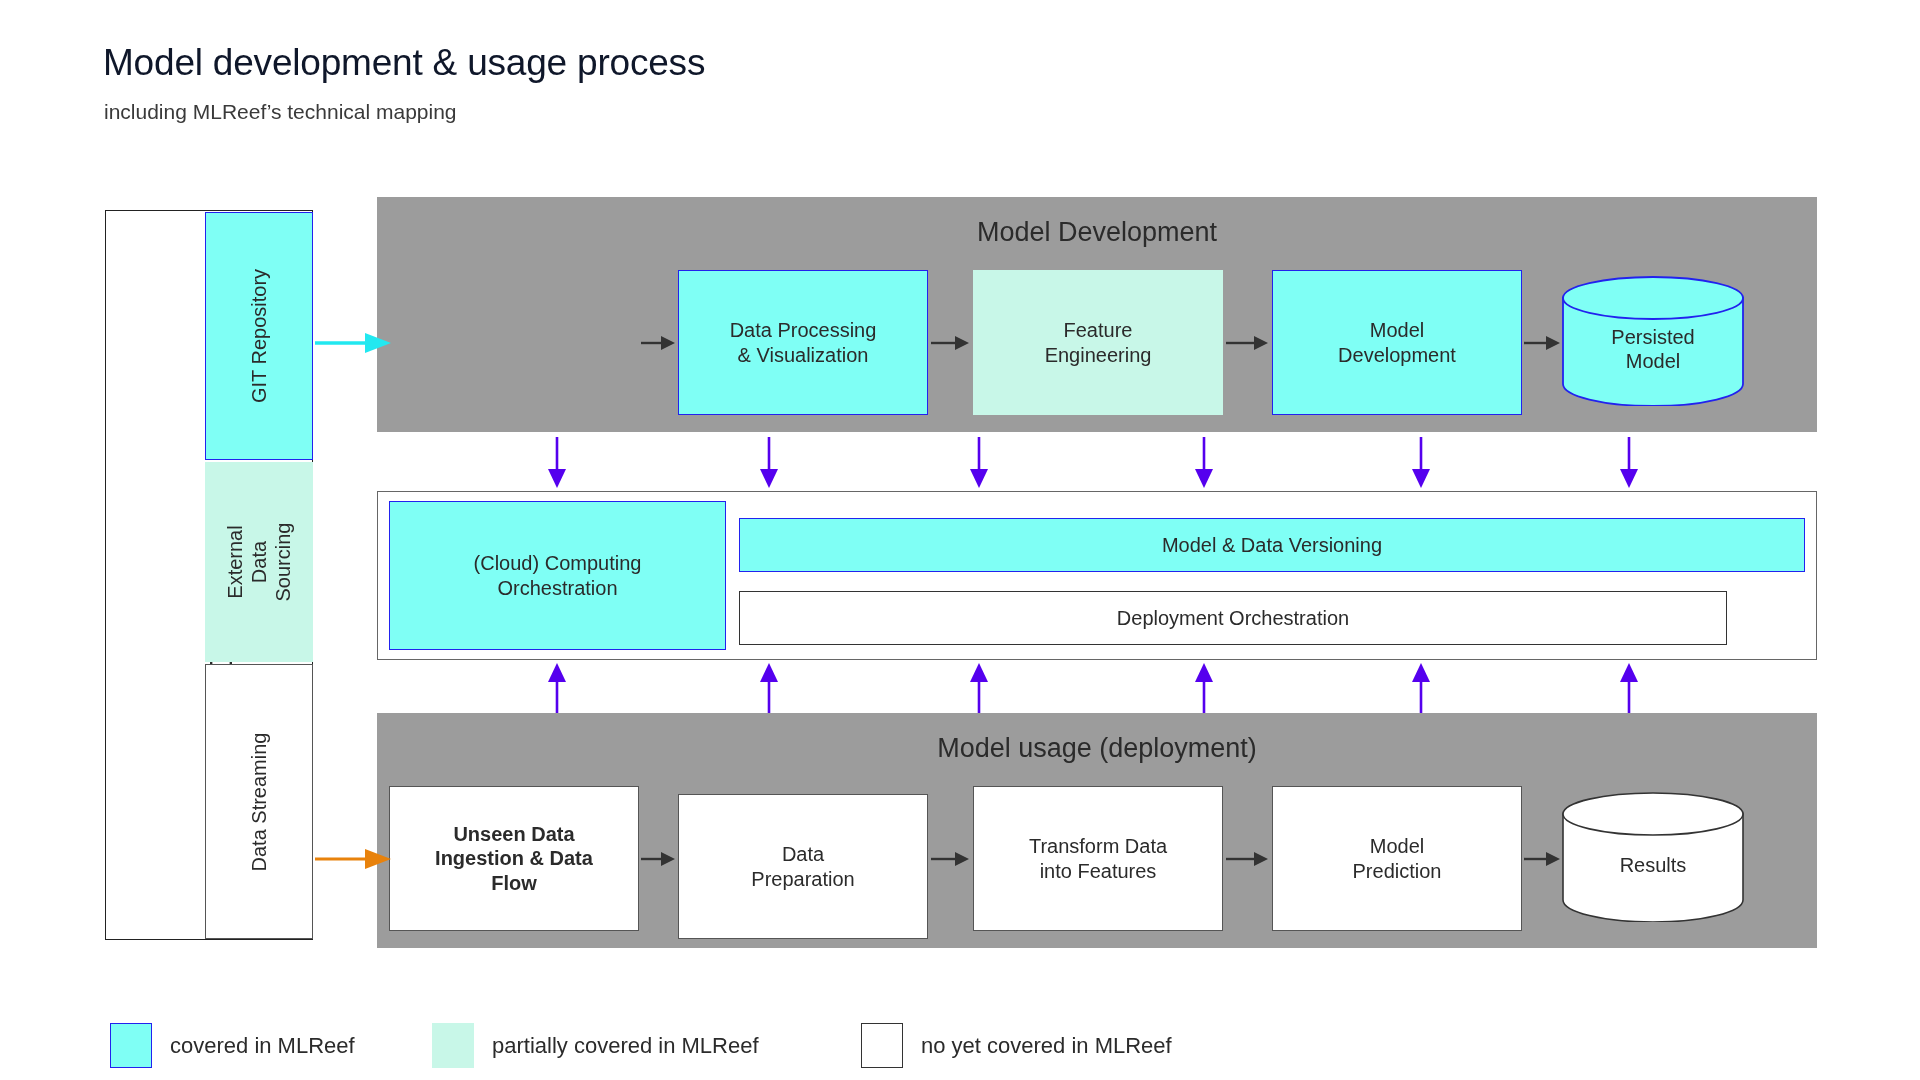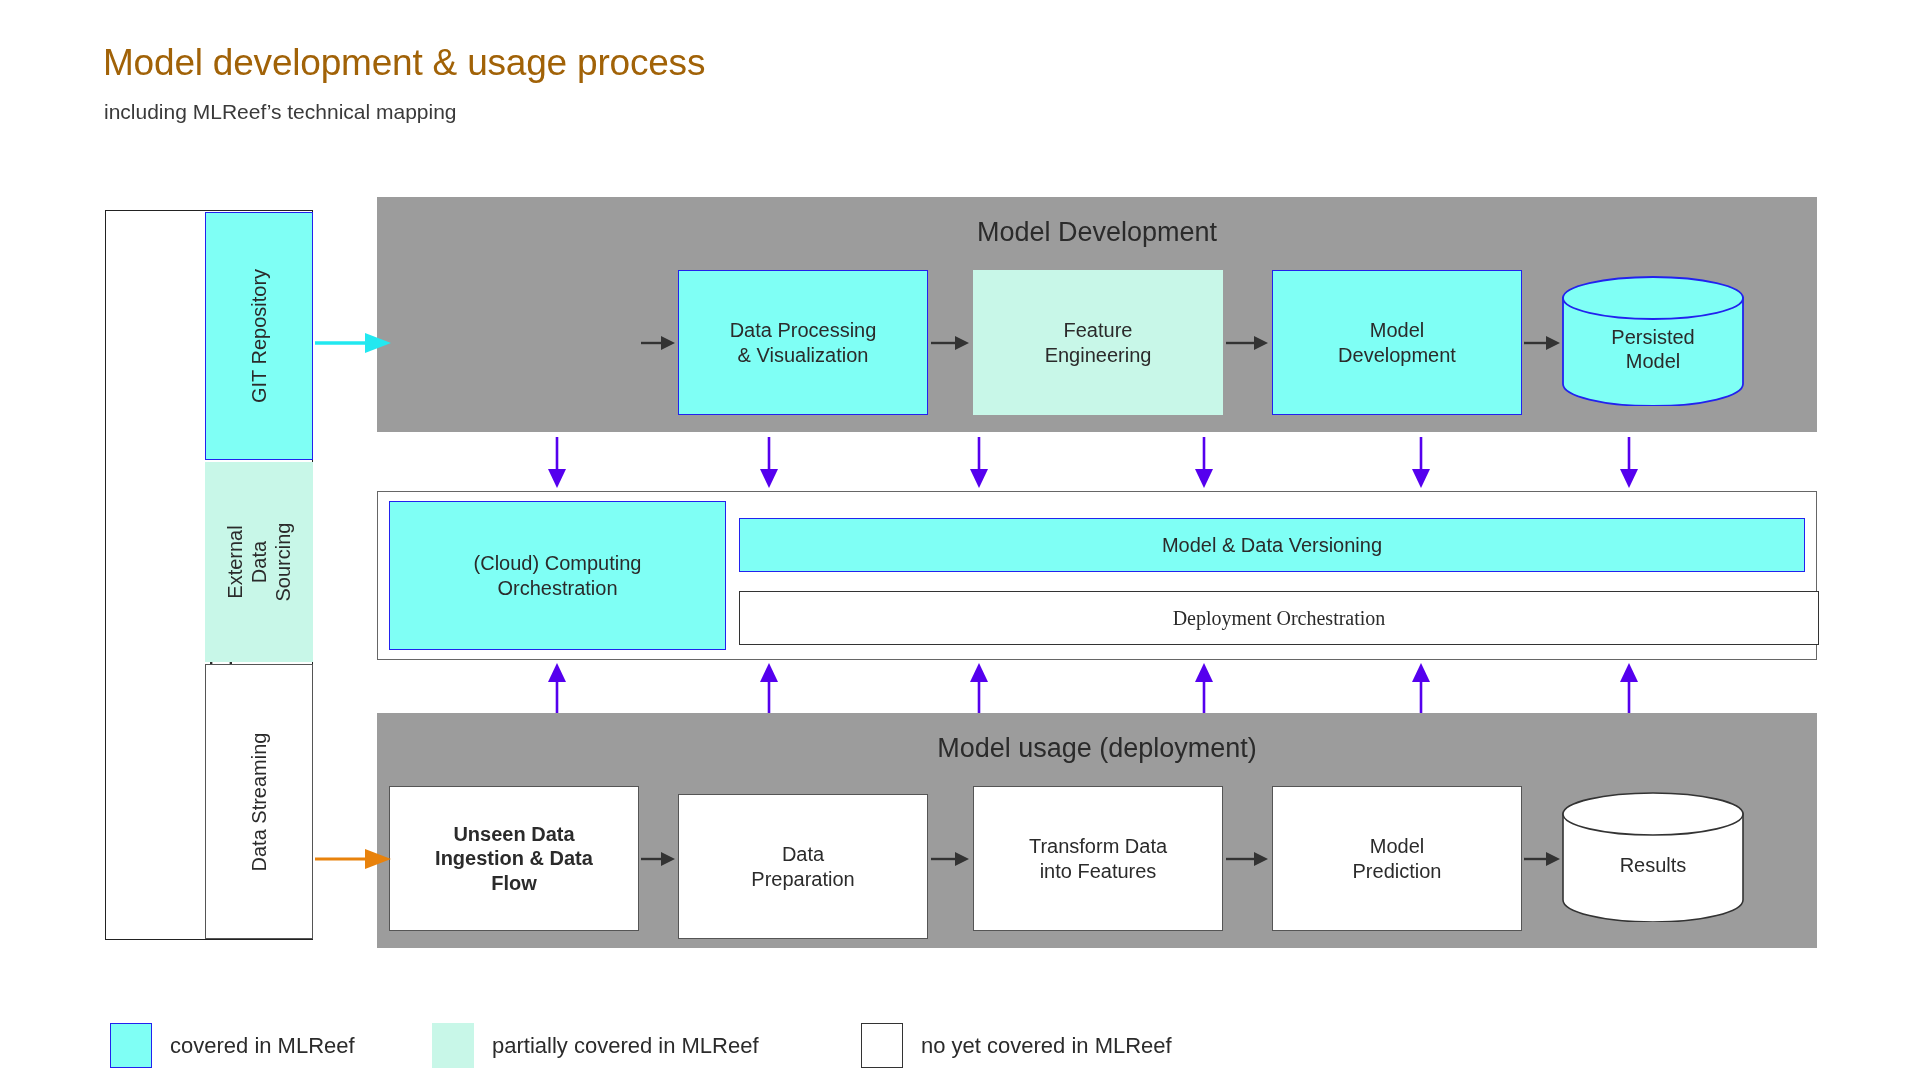--- a/index.html
+++ b/index.html
@@ -10,21 +10,21 @@
     font-family: "Liberation Sans", sans-serif;
     color: #2b2b2b;
     overflow: hidden;
   }
   #canvas { position: relative; width: 1920px; height: 1080px; }
 
   
   .title {
     position: absolute; left: 103px; top: 42px;
     font-size: 37px; font-weight: 400; letter-spacing: -0.2px;
-    color: #a16207; white-space: nowrap;
+    color: #0f172a; white-space: nowrap;
   }
   .subtitle {
     position: absolute; left: 104px; top: 100px;
     font-size: 21px; font-weight: 400; color: #3a3a3a; white-space: nowrap;
   }
 
   
   .box {
     position: absolute;
     display: flex; align-items: center; justify-content: center;
@@ -178,21 +178,21 @@
       </svg>
   </div>
 
   <div class="midband"></div>
 
   <div class="box cyan" style="left:389px; top:501px; width:337px; height:149px; white-space:pre-line;">(Cloud) Computing
 Orchestration</div>
 
   <div class="box cyan" style="left:739px; top:518px; width:1066px; height:54px;">Model &amp; Data Versioning</div>
 
-  <div class="box plain" style="left:739px; top:591px; width:1080px; height:54px;font-family:Liberation Serif, serif;">Deployment Orchestration</div>
+  <div class="box plain" style="left:739px; top:591px; width:988px; height:54px;">Deployment Orchestration</div>
 
   <div class="arrow" style="left:546px; top:437px;">
     <svg width="22" height="52">
         <path d="M11,0 L11,34" stroke="#5500EE" stroke-width="2.6" fill="none"></path>
         <path d="M2,32 L20,32 L11,51 Z" fill="#5500EE"></path>
       </svg>
   </div>
   <div class="arrow" style="left:758px; top:437px;">
     <svg width="22" height="52">
         <path d="M11,0 L11,34" stroke="#5500EE" stroke-width="2.6" fill="none"></path>

